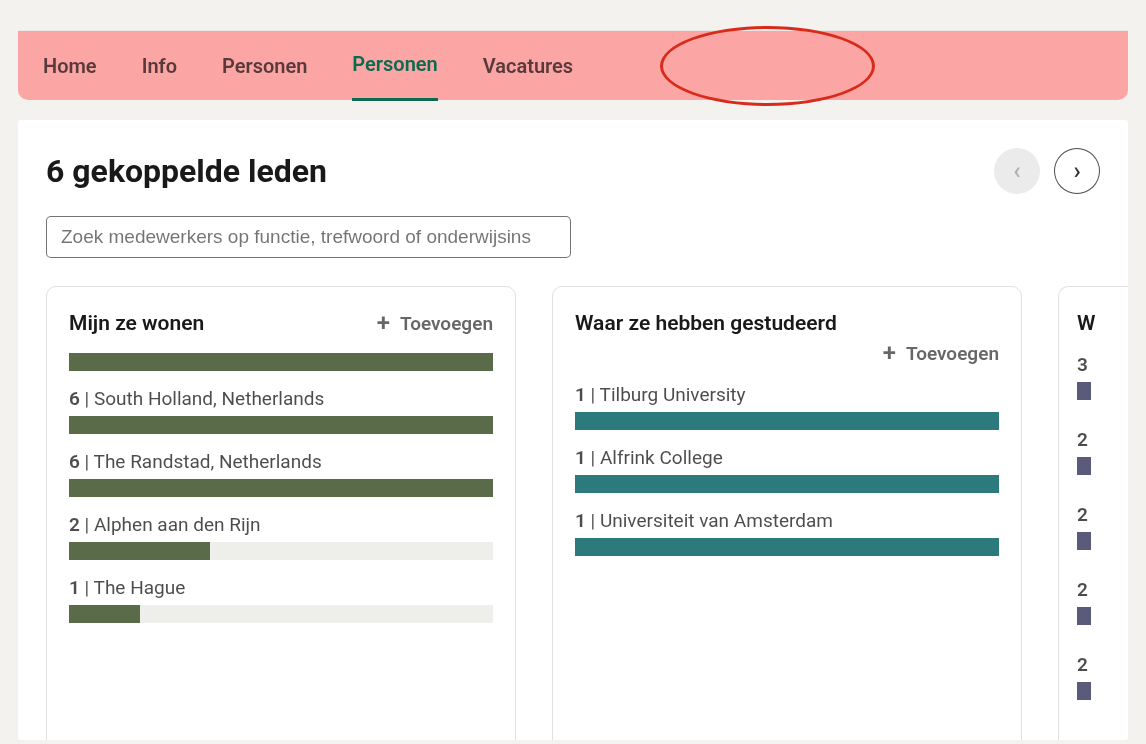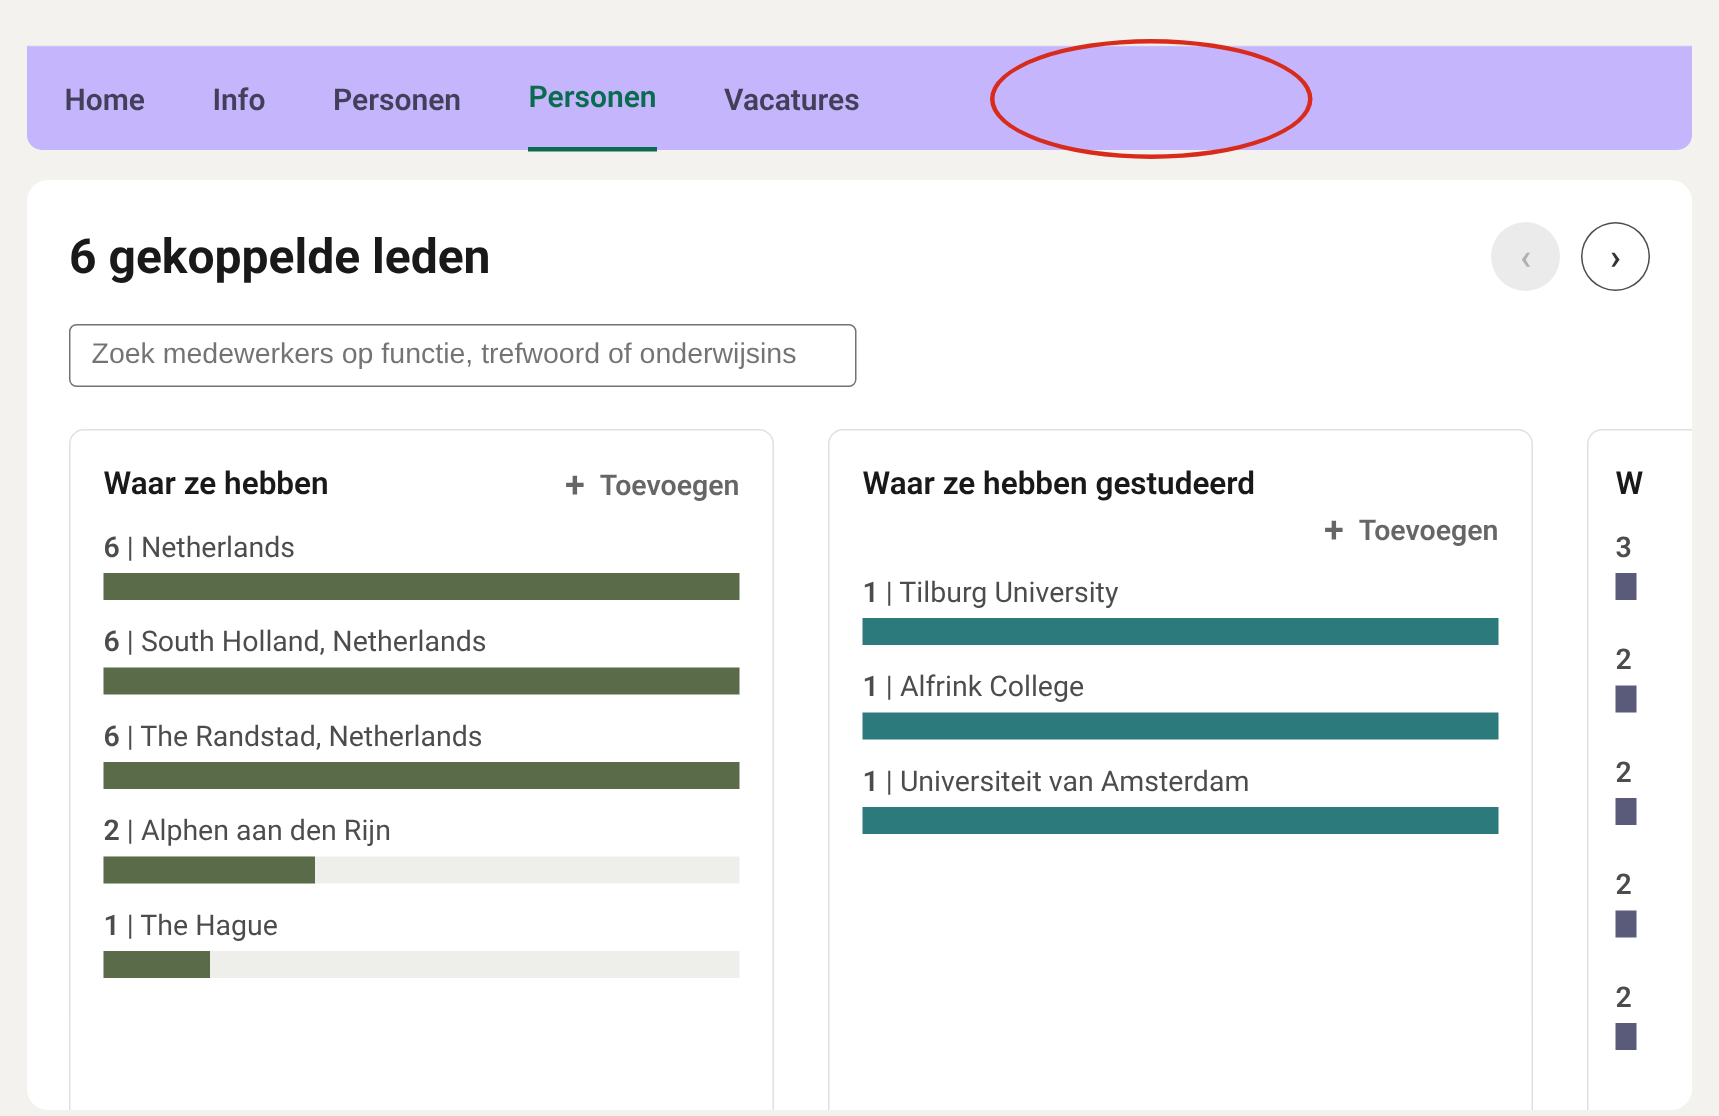--- a/index.html
+++ b/index.html
@@ -8,21 +8,21 @@
       padding: 0;
     }
     body {
       font-family: -apple-system, BlinkMacSystemFont, "Segoe UI", Roboto, Helvetica, Arial, sans-serif;
       background: #f3f2ee;
       width: 1146px;
       height: 744px;
       overflow: hidden;
     }
     .nav-bar {
-      background: #c4b5fd;
+      background: #fca5a5;
       border-radius: 0 0 10px 10px;
       margin: 0 18px;
       padding: 0 25px;
       border-top: 1px solid #e8e8e5;
       height: 70px;
       display: flex;
       align-items: center;
       margin-top: 30px;
       position: relative;
     }
@@ -43,21 +43,21 @@
       border: 3px solid #d92b1b;
       border-radius: 50%;
       width: 215px;
       height: 80px;
       left: 642px;
       top: -5px;
       pointer-events: none;
     }
     .content-card {
       background: #fff;
-      border-radius: 14px;
+      border-radius: 3px;
       margin: 20px 18px 0 18px;
       padding: 28px 28px 0 28px;
       position: relative;
       height: 620px;
       overflow: hidden;
     }
     .header-row {
       display: flex;
       justify-content: space-between;
       align-items: center;
@@ -213,29 +213,28 @@
       <div class="pager-btn enabled">›</div>
     </div>
   </div>
 
   <input class="search-input" type="text" placeholder="Zoek medewerkers op functie, trefwoord of onderwijsins" style="">
 
   <div class="panels-row">
 
     <div class="panel">
       <div class="panel-header">
-        <div class="panel-title">Waar ze hebben</div>
+        <div class="panel-title">Mijn ze wonen</div>
         <div class="add-btn">
           <span class="plus">+</span>
           <span>Toevoegen</span>
         </div>
       </div>
       <div id="location-items">
           <div class="bar-item">
-            <div class="bar-label"><span class="count">6</span> | Netherlands</div>
             <div class="bar-track">
               <div class="bar-fill green" style="width: 100%;"></div>
             </div>
           </div>
           <div class="bar-item">
             <div class="bar-label"><span class="count">6</span> | South Holland, Netherlands</div>
             <div class="bar-track">
               <div class="bar-fill green" style="width: 100%;"></div>
             </div>
           </div>

